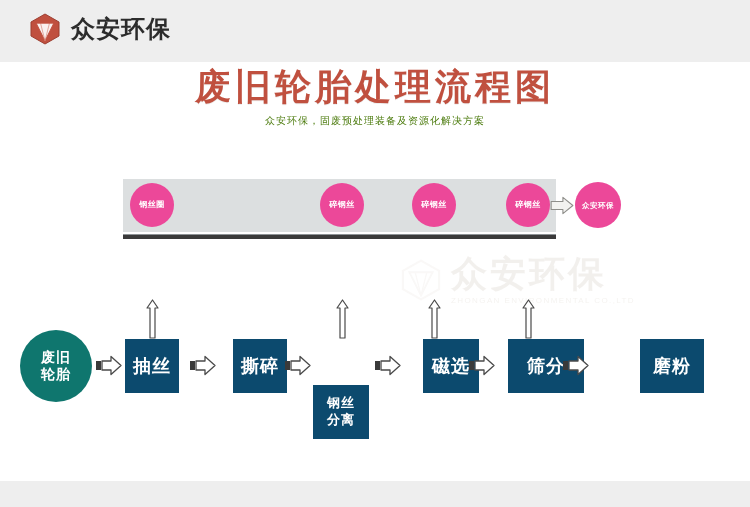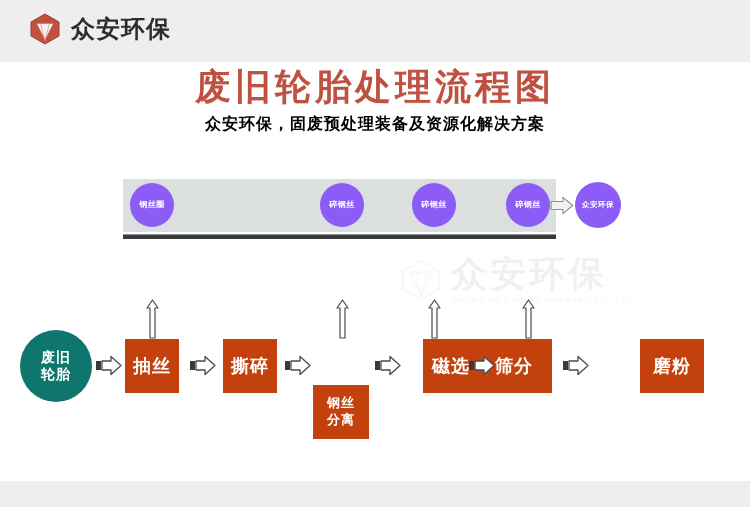--- a/index.html
+++ b/index.html
@@ -110,23 +110,23 @@
     font-weight: bold;
     color: #c0503f;
     letter-spacing: 4px;
     line-height: 1.15;
     font-family: "DejaVu Sans", "Liberation Sans", sans-serif;
     text-shadow: 0 1px 0 rgba(0,0,0,.07);
     text-align: center;
   }
   #sub-title {
     margin-top: 7px;
-    font-size: 16px;
-    font-weight: bold;
-    color: #000000;
+    font-size: 10px;
+    font-weight: normal;
+    color: #4d7c0f;
     letter-spacing: 1px;
     font-family: "DejaVu Serif", "Liberation Serif", serif;
   }
 
   
   #byproduct-band {
     position: absolute;
     left: 123px; top: 179px;
     width: 433px; height: 53px;
     background: #dcdfe0;
@@ -136,31 +136,31 @@
     left: 123px; top: 234px;
     width: 433px; height: 4px;
     background: #3a3a3a;
     border-top: 1px solid #8d9295;
   }
 
   .byproduct-circle {
     position: absolute;
     width: 44px; height: 44px;
     border-radius: 50%;
-    background: #8b5cf6;
+    background: #ec4899;
     color: #ffffff;
     display: flex;
     align-items: center;
     justify-content: center;
     text-align: center;
     font-size: 8px;
     font-weight: bold;
     letter-spacing: .5px;
     line-height: 1.2;
-    font-family: Liberation Mono, monospace;
+    font-family: Liberation Serif, serif;
     box-sizing: border-box;
     padding: 2px;
   }
   .byproduct-circle.wide {
     width: 46px; height: 46px;
     font-size: 7.5px;
   }
 
   
   .up-arrow {
@@ -184,21 +184,21 @@
     font-weight: bold;
     line-height: 1.25;
     letter-spacing: 1px;
     font-family: "DejaVu Sans", "Liberation Sans", sans-serif;
   }
 
   .step-box {
     position: absolute;
     top: 339px;
     height: 54px;
-    background: #c2410c;
+    background: #0c4a6e;
     color: #ffffff;
     display: flex;
     align-items: center;
     justify-content: center;
     text-align: center;
     font-size: 18px;
     font-weight: bold;
     letter-spacing: 1px;
     line-height: 1.15;
     font-family: "DejaVu Sans", "Liberation Sans", sans-serif;
@@ -286,30 +286,30 @@
       </svg></div>
     <div class="up-arrow" style="left: 428px; top: 299px;"><svg width="13" height="40" viewBox="0 0 13 40">
         <path d="M4 39 V9 H1 L6.5 1 L12 9 H9 V39 Z" fill="#ffffff" stroke="#4a4a4a" stroke-width="1.2" stroke-linejoin="round"></path>
       </svg></div>
     <div class="up-arrow" style="left: 522px; top: 299px;"><svg width="13" height="40" viewBox="0 0 13 40">
         <path d="M4 39 V9 H1 L6.5 1 L12 9 H9 V39 Z" fill="#ffffff" stroke="#4a4a4a" stroke-width="1.2" stroke-linejoin="round"></path>
       </svg></div>
     <div class="step-box" style="left: 125px; width: 54px;">
       <span>抽丝</span>
     </div>
-    <div class="step-box" style="left: 223px; width: 54px;">
+    <div class="step-box" style="left: 233px; width: 54px;">
       <span>撕碎</span>
     </div>
     <div class="step-box two-line" style="left: 313px; width: 56px;">
       <span>钢丝<br>分离</span>
     </div>
     <div class="step-box" style="left: 423px; width: 56px;">
       <span>磁选</span>
     </div>
-    <div class="step-box" style="left: 476px; width: 76px;">
+    <div class="step-box" style="left: 508px; width: 76px;">
       <span>筛分</span>
     </div>
     <div class="step-box" style="left: 593px; width: 64px; margin-left: 47px;">
       <span>磨粉</span>
     </div>
     <div class="flow-arrow" style="left: 96px;"><svg width="26" height="21" viewBox="0 0 26 21">
         <rect x="0" y="6" width="5" height="9" fill="#3a3a3a"></rect>
         <path d="M6 6 H15 V1.5 L25 10.5 L15 19.5 V15 H6 Z" fill="#ffffff" stroke="#4a4a4a" stroke-width="1.3" stroke-linejoin="round"></path>
       </svg></div>
     <div class="flow-arrow" style="left: 190px;"><svg width="26" height="21" viewBox="0 0 26 21">

